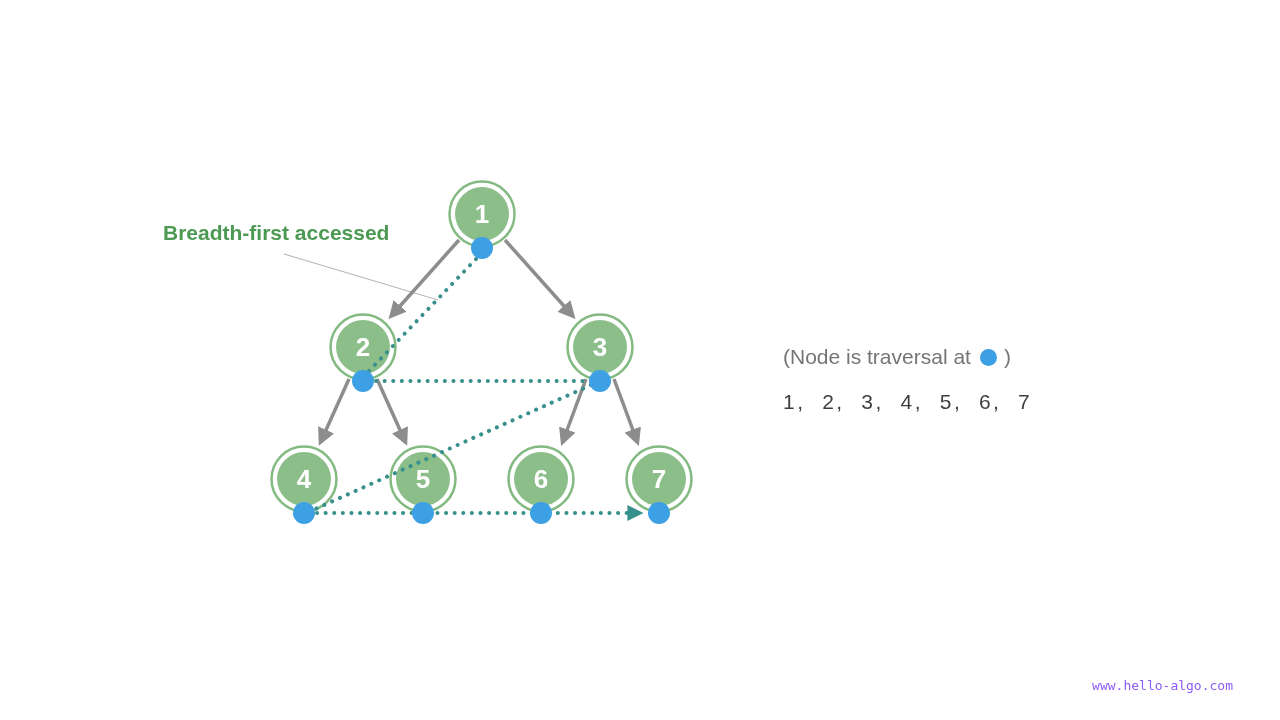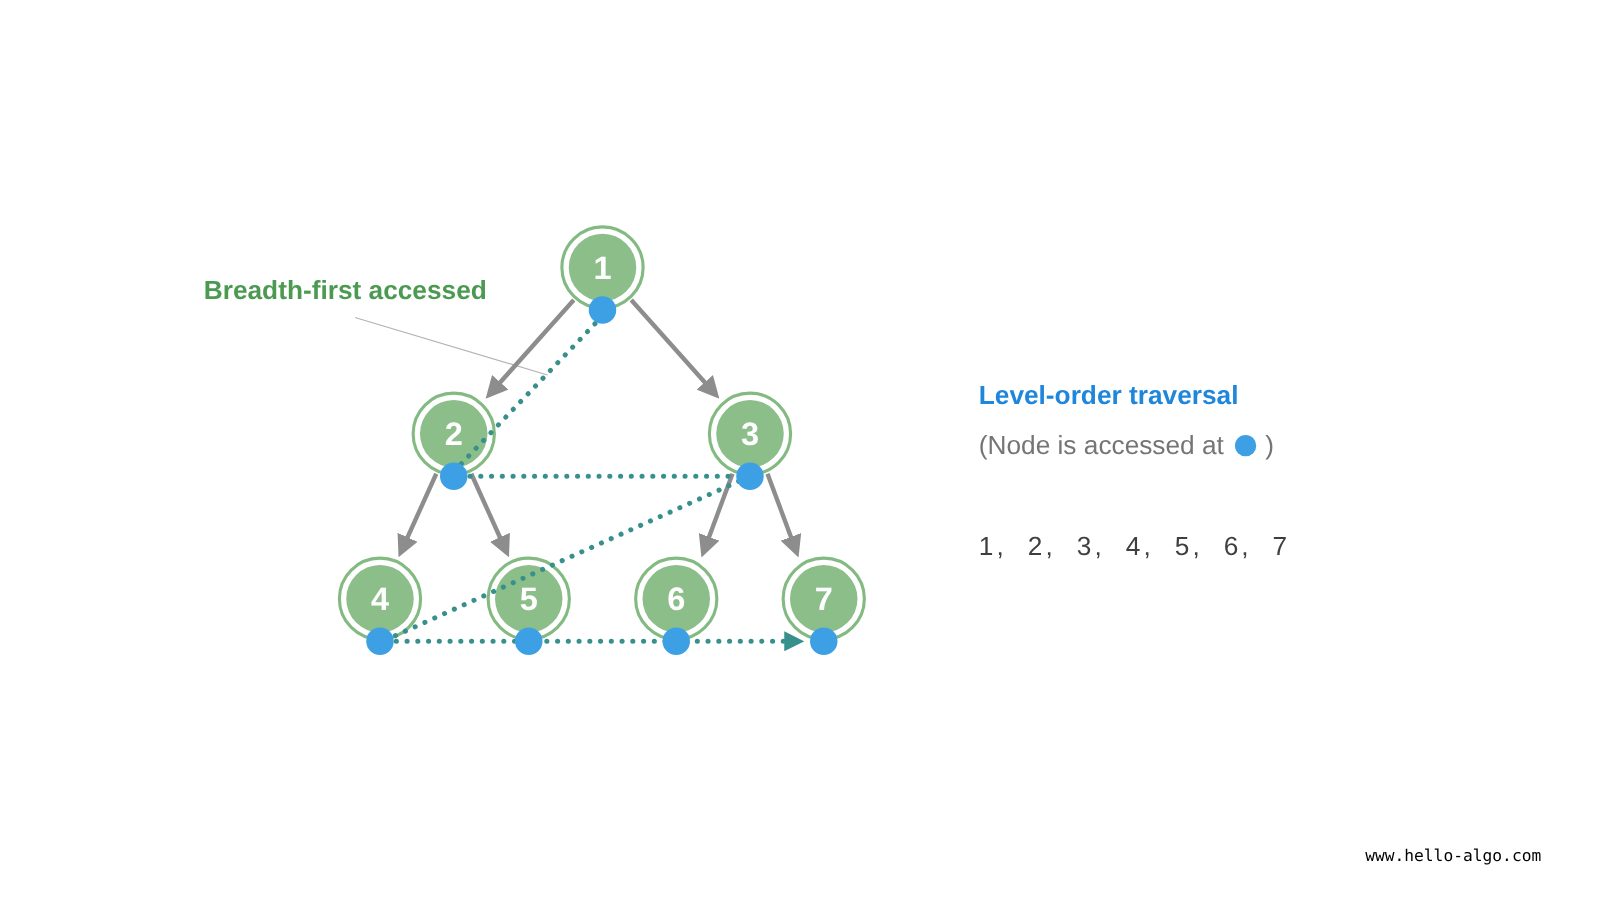--- a/index.html
+++ b/index.html
@@ -92,28 +92,27 @@
     vertical-align: -2px;
     margin: 0 7px 0 9px;
   }
   #legend-sequence {
     left: 783px;
     top: 390px;
     font-size: 21px;
     color: #3f3f3f;
     letter-spacing: 2.5px;
     white-space: pre;
-    margin-top: 36px;
   }
   #watermark {
     right: 47px;
     top: 678px;
     font-family: "DejaVu Sans Mono", monospace;
     font-size: 13px;
-    color: #000000;
+    color: #8b5cf6;
   }
 </style>
 </head>
 <body>
 
 <div id="stage">
 
   <svg id="diagram-svg" width="1280" height="720" viewBox="0 0 1280 720">
     <defs>
       <marker id="arrow-gray" viewBox="0 0 10 10" refX="7" refY="5" markerWidth="5" markerHeight="5" orient="auto-start-reverse">
@@ -178,21 +177,20 @@
     <circle class="access-dot" cx="363" cy="381" r="11"></circle>
     <circle class="access-dot" cx="600" cy="381" r="11"></circle>
     <circle class="access-dot" cx="304" cy="513" r="11"></circle>
     <circle class="access-dot" cx="423" cy="513" r="11"></circle>
     <circle class="access-dot" cx="541" cy="513" r="11"></circle>
     <circle class="access-dot" cx="659" cy="513" r="11"></circle>
   </svg>
 
   <div id="label-left" class="overlay">Breadth-first accessed</div>
 
-  <div id="legend-title" class="overlay">Level-order traversal</div>
 
-  <div id="legend-note" class="overlay"><span>(Node is accessed at</span><span class="inline-dot"></span><span>)</span></div>
+  <div id="legend-note" class="overlay"><span>(Node is traversal at</span><span class="inline-dot"></span><span>)</span></div>
 
   <div id="legend-sequence" class="overlay">1,  2,  3,  4,  5,  6,  7</div>
 
   <div id="watermark" class="overlay">www.hello-algo.com</div>
 
 </div>
 
 </body></html>

